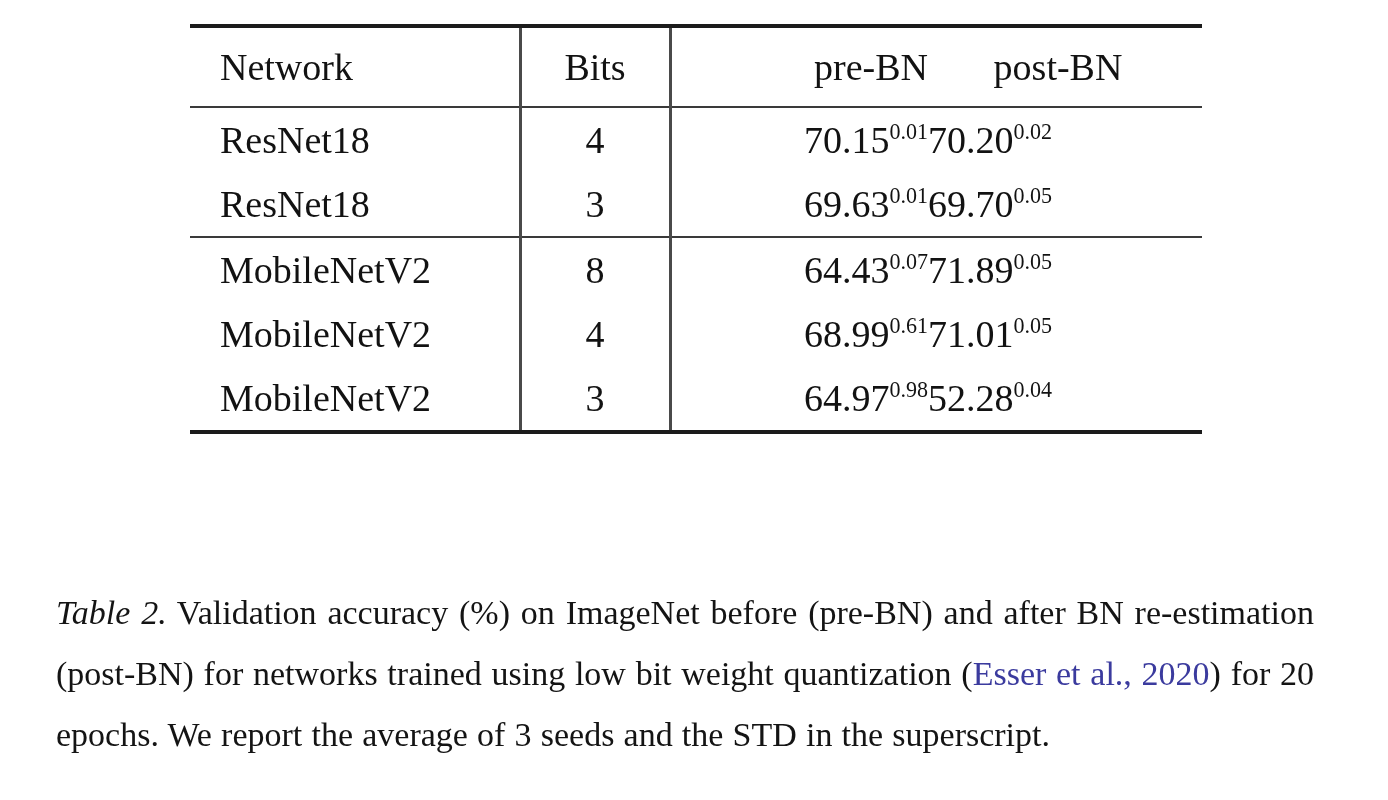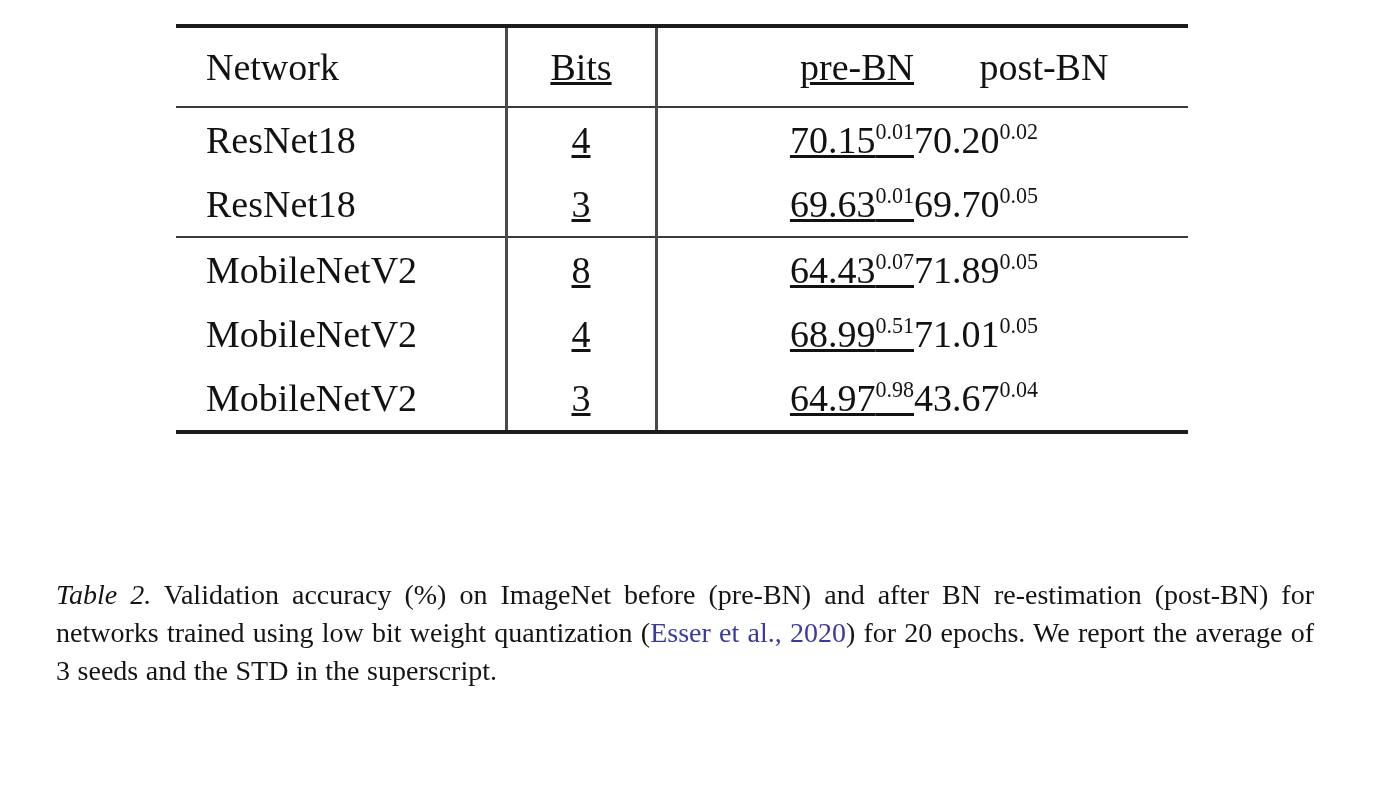--- a/index.html
+++ b/index.html
@@ -18,21 +18,21 @@
   .page {
     position: relative;
     width: 1388px;
     height: 800px;
     box-sizing: border-box;
   }
 
   
   .table-wrap {
     position: absolute;
-    left: 176px;
+    left: 190px;
     top: 24px;
     width: 1012px;
   }
 
   table.acc-table {
     border-collapse: collapse;
     width: 1012px;
     table-layout: fixed;
   }
 
@@ -64,37 +64,37 @@
     color: #121212;
   }
   .head .cell { height: 78px; line-height: 78px; }
 
   .c-net  { text-align: left;   padding-left: 30px !important; }
   .c-bits { text-align: center; }
   .c-pre  { text-align: right; padding-left: 6px !important; }
   .c-post { padding-right: 14px !important; }
 
   
-  .vsep-l { border-left: 3px solid #4a4a4a; text-decoration: underline; }
+  .vsep-l { border-left: 3px solid #4a4a4a; }
 
   sup.std {
     font-size: 0.58em;
     vertical-align: super;
     line-height: 0;
     letter-spacing: 0;
   }
 
   
   .caption {
     position: absolute;
     left: 56px;
     top: 548px;
     width: 1258px;
-    font-size: 28px;
-    line-height: 38px;
+    font-size: 34px;
+    line-height: 61px;
     text-align: justify;
     text-justify: inter-word;
     color: #141414;
     word-spacing: 0.02em;
   }
   .caption .tbl-label {
     font-style: italic;
   }
   .caption a.cite,
   .caption .cite {
@@ -151,28 +151,28 @@
 
       <tr>
         <td class="cell c-net">MobileNetV2</td>
         <td class="cell c-bits vsep-l">8</td>
         <td class="cell c-pre vsep-l"><span>64.43</span><sup class="std">0.07</sup></td>
         <td class="cell c-post"><span>71.89</span><sup class="std">0.05</sup></td>
       </tr>
       <tr>
         <td class="cell c-net">MobileNetV2</td>
         <td class="cell c-bits vsep-l">4</td>
-        <td class="cell c-pre vsep-l"><span>68.99</span><sup class="std">0.51</sup></td>
+        <td class="cell c-pre vsep-l"><span>68.99</span><sup class="std">0.61</sup></td>
         <td class="cell c-post"><span>71.01</span><sup class="std">0.05</sup></td>
       </tr>
       <tr>
         <td class="cell c-net">MobileNetV2</td>
         <td class="cell c-bits vsep-l">3</td>
         <td class="cell c-pre vsep-l"><span>64.97</span><sup class="std">0.98</sup></td>
-        <td class="cell c-post"><span>43.67</span><sup class="std">0.04</sup></td>
+        <td class="cell c-post"><span>52.28</span><sup class="std">0.04</sup></td>
       </tr>
 
       <tr class="rule-bottom">
         <td colspan="4"></td>
       </tr>
     </tbody>
       </table>
   </div>
 
   <p class="caption"><span class="tbl-label">Table 2.</span><span> Validation accuracy (%) on ImageNet before (pre-BN) and after BN re-estimation (post-BN) for networks trained using low bit weight quantization (</span><span class="cite">Esser et al., 2020</span><span>) for 20 epochs. We report the average of 3 seeds and the STD in the superscript.</span></p>

